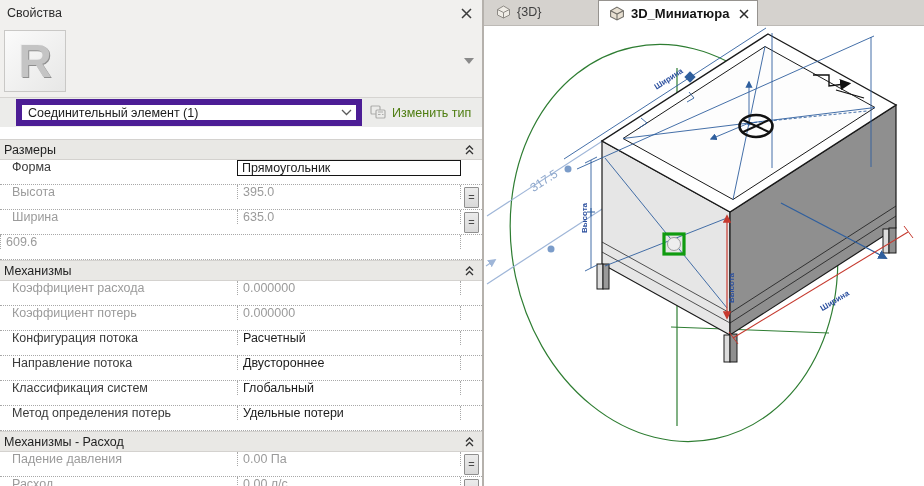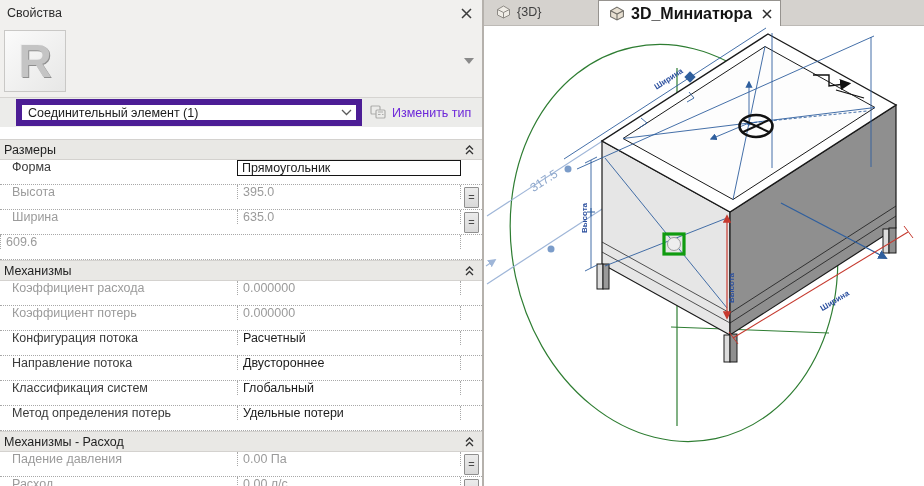--- a/index.html
+++ b/index.html
@@ -18,21 +18,21 @@
   .thumb span{font-size:46px;font-weight:bold;color:#c4c4c4;
               text-shadow:1px 1px 0 #8f8f8f,-1px -1px 0 #efefef;line-height:1;}
   .prev-caret{position:absolute;right:8px;top:32px;width:0;height:0;
               border-left:5px solid transparent;border-right:5px solid transparent;border-top:6px solid #8a8a8a;}
   .type-row{height:30px;display:flex;align-items:stretch;background:#ececea;
             border-top:1px solid #d6d4d1;flex:0 0 auto;}
   .combo{width:346px;background:#fff;border:6px solid #4c1d95;margin:1px 0 1px 16px;
          display:flex;align-items:center;padding:0 4px 0 6px;font-size:12.5px;color:#1b1b1b;}
   .combo .sp{flex:1;}
   .edit-type{flex:1;display:flex;align-items:center;gap:5px;padding-left:8px;
-             background:#ececea;border:0;font-size:12.5px;color:#6d28d9;font-family:inherit;}
+             background:#ececea;border:0;font-size:12.5px;color:#4d7c0f;font-family:inherit;}
   .ptable{flex:1;overflow:hidden;background:#fff;margin-top:12px;}
   .psec-h{height:21px;background:#e9e8e5;border-top:1px solid #d4d2cf;border-bottom:1px solid #d4d2cf;
           display:flex;align-items:center;padding:0 8px 0 4px;font-size:12.5px;color:#1f1f1f;}
   .psec-h .sp{flex:1;}
   .prow{height:25px;display:flex;align-items:flex-start;border-bottom:1px dotted #a8a8a8;position:relative;}
   .plabel{width:237px;padding-left:12px;display:flex;align-items:center;font-size:12.5px;color:#3a3a3a;}
   .pvalue{flex:1;margin-right:21px;border-left:1px dotted #a8a8a8;border-right:1px dotted #a8a8a8;
           padding-left:5px;display:flex;align-items:center;font-size:12.5px;color:#1c1c1c;background:#fff;}
   .pvalue.sel{border:1.5px solid #141414;margin:0 21px 0 0;padding-left:4px;}
   .prow.dis .plabel,.prow.dis .pvalue{color:#9b9b9b;}
@@ -40,21 +40,21 @@
          background:linear-gradient(#ececec,#d9d9d9);border:1px solid #8f8f8f;border-radius:1px;
          font-size:11px;color:#4a4a4a;font-family:inherit;line-height:1;}
   .xicon{display:inline-block;}
   
   .view-area{flex:1;display:flex;flex-direction:column;background:#fff;}
   .tab-bar{height:26px;background:#d5d2ce;display:flex;align-items:flex-start;flex:0 0 auto;
            border-bottom:1px solid #bdbab6;}
   .tab{display:flex;align-items:center;gap:6px;height:24px;padding:0 10px;font-size:12.5px;color:#3f3f3f;}
   .tab.inactive{margin-left:2px;width:104px;}
   .tab.active{margin-left:8px;height:26px;background:#ffffff;border:1px solid #96938f;border-bottom:0;
-              font-weight:bold;font-size:16px;color:#141414;padding:0 8px 0 10px;}
+              font-weight:bold;font-size:13px;color:#141414;padding:0 8px 0 10px;}
   .viewport{flex:1;background:#ffffff;position:relative;overflow:hidden;}
   .viewport svg{display:block;}
 </style>
 </head>
 <body>
 
 <div class="app">
 
   <div class="props-panel">
 

